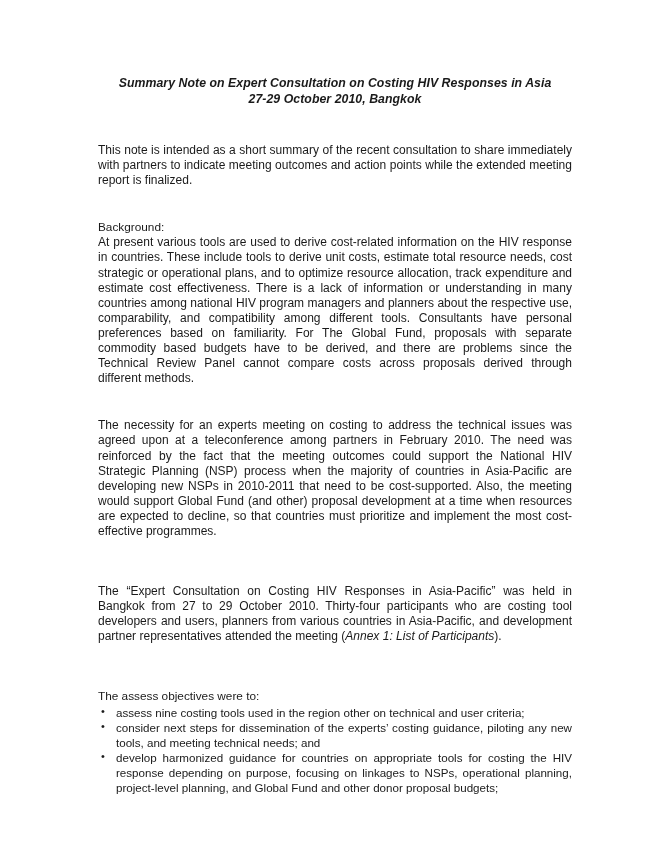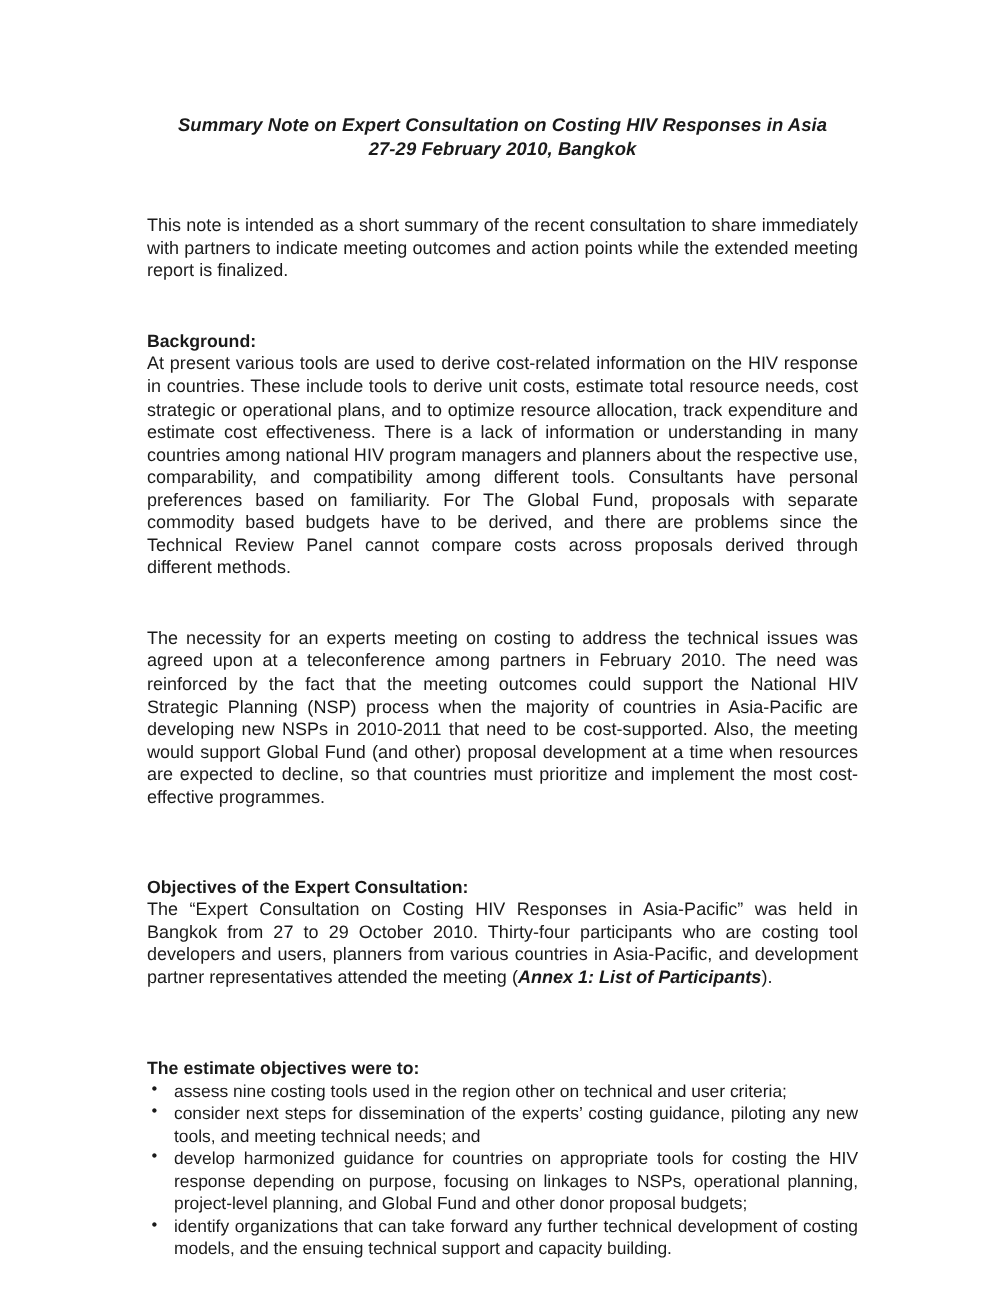--- a/index.html
+++ b/index.html
@@ -45,21 +45,21 @@
     font-size: 12px;
     line-height: 15.1px;
     text-align: justify;
     text-justify: inter-word;
     letter-spacing: 0.01px;
   }
   p.para.tight {
     margin-bottom: 0;
   }
   .section-head {
-    font-weight: bold;
+    font-weight: normal;
     font-size: 11.8px;
     line-height: 15.1px;
     margin: 0;
     text-align: left;
   }
   .gap-lg { height: 29px; }
   .gap-md { height: 16px; }
   .gap-xl { height: 45px; }
   ul.bullets {
     list-style: none;
@@ -81,55 +81,53 @@
     left: 3px;
     top: -0.5px;
     font-size: 11px;
     line-height: 15.1px;
     color: #1a1a1a;
   }
   ul.bullets li:last-child {
     text-align: justify;
   }
   .bi {
-    font-weight: bold;
+    font-weight: normal;
     font-style: italic;
   }
 </style>
 </head>
 <body>
 
 <div class="page">
   <div class="content">
 
     <div class="doc-title">
       <span class="tline">Summary Note on Expert Consultation on Costing HIV Responses in Asia</span>
-      <span class="tline">27-29 February 2010, Bangkok</span>
+      <span class="tline">27-29 October 2010, Bangkok</span>
     </div>
 
     <p class="para">This note is intended as a short summary of the recent consultation to share immediately with partners to indicate meeting outcomes and action points while the extended meeting report is finalized.</p>
 
     <div class="gap-md"></div>
 
     <div class="section-head">Background:</div>
     <p class="para">At present various tools are used to derive cost-related information on the HIV response in countries. These include tools to derive unit costs, estimate total resource needs, cost strategic or operational plans, and to optimize resource allocation, track expenditure and estimate cost effectiveness. There is a lack of information or understanding in many countries among national HIV program managers and planners about the respective use, comparability, and compatibility among different tools. Consultants have personal preferences based on familiarity. For The Global Fund, proposals with separate commodity based budgets have to be derived, and there are problems since the Technical Review Panel cannot compare costs across proposals derived through different methods.</p>
 
     <div class="gap-md"></div>
 
     <p class="para">The necessity for an experts meeting on costing to address the technical issues was agreed upon at a teleconference among partners in February 2010. The need was reinforced by the fact that the meeting outcomes could support the National HIV Strategic Planning (NSP) process when the majority of countries in Asia-Pacific are developing new NSPs in 2010-2011 that need to be cost-supported. Also, the meeting would support Global Fund (and other) proposal development at a time when resources are expected to decline, so that countries must prioritize and implement the most cost-effective programmes.</p>
 
     <div class="gap-lg"></div>
 
-    <div class="section-head">Objectives of the Expert Consultation:</div>
     <p class="para tight"><span>The “Expert Consultation on Costing HIV Responses in Asia-Pacific” was held in Bangkok from 27 to 29 October 2010. Thirty-four participants who are costing tool developers and users, planners from various countries in Asia-Pacific, and development partner representatives attended the meeting (</span><span class="bi">Annex 1: List of Participants</span><span>).</span></p>
 
     <div class="gap-xl"></div>
 
-    <div class="section-head">The estimate objectives were to:</div>
+    <div class="section-head">The assess objectives were to:</div>
     <ul class="bullets">
       <li>assess nine costing tools used in the region other on technical and user criteria;</li>
       <li>consider next steps for dissemination of the experts’ costing guidance, piloting any new tools, and meeting technical needs; and</li>
       <li>develop harmonized guidance for countries on appropriate tools for costing the HIV response depending on purpose, focusing on linkages to NSPs, operational planning, project-level planning, and Global Fund and other donor proposal budgets;</li>
-      <li>identify organizations that can take forward any further technical development of costing models, and the ensuing technical support and capacity building.</li>
     </ul>
 
   </div>
 </div>
 
 </body></html>

